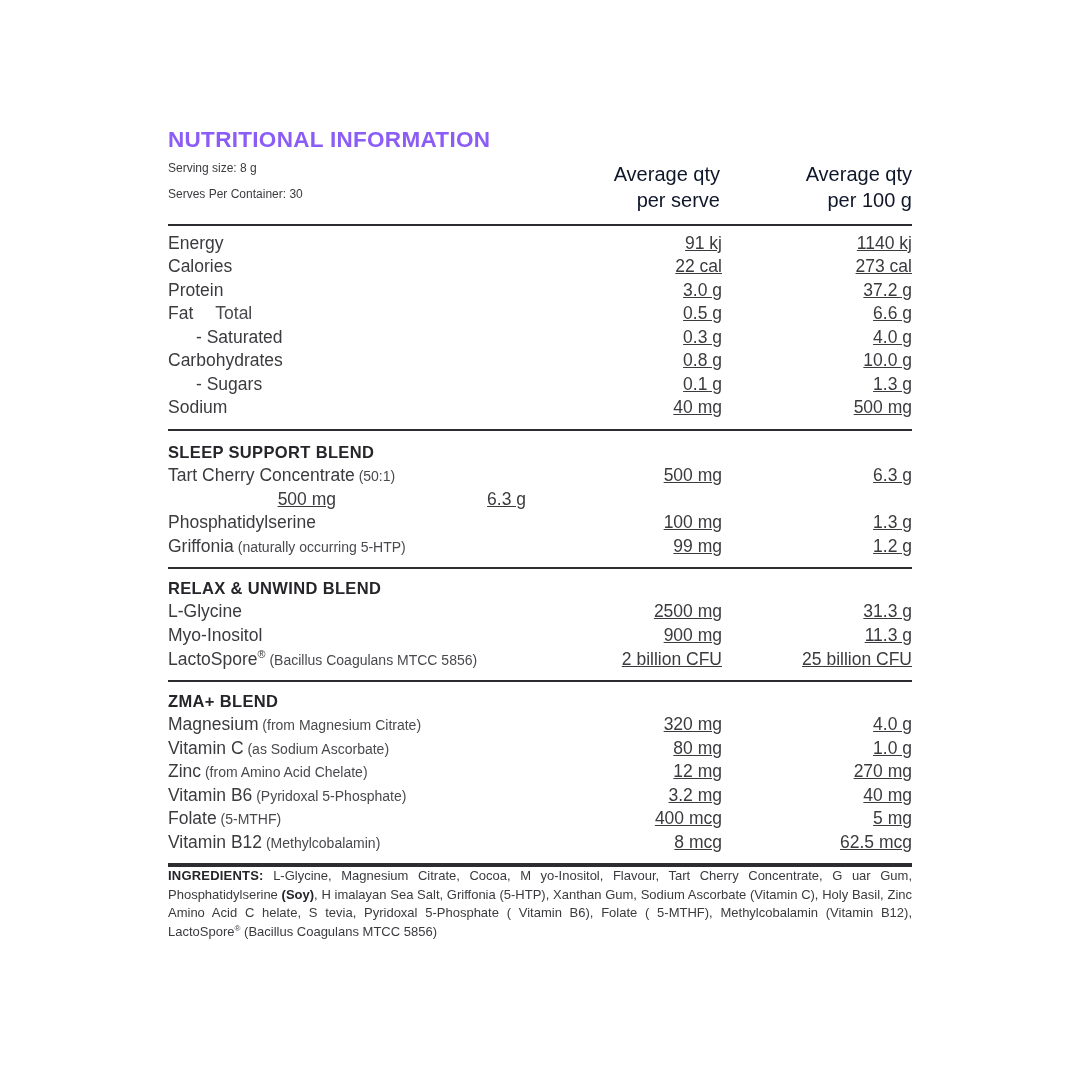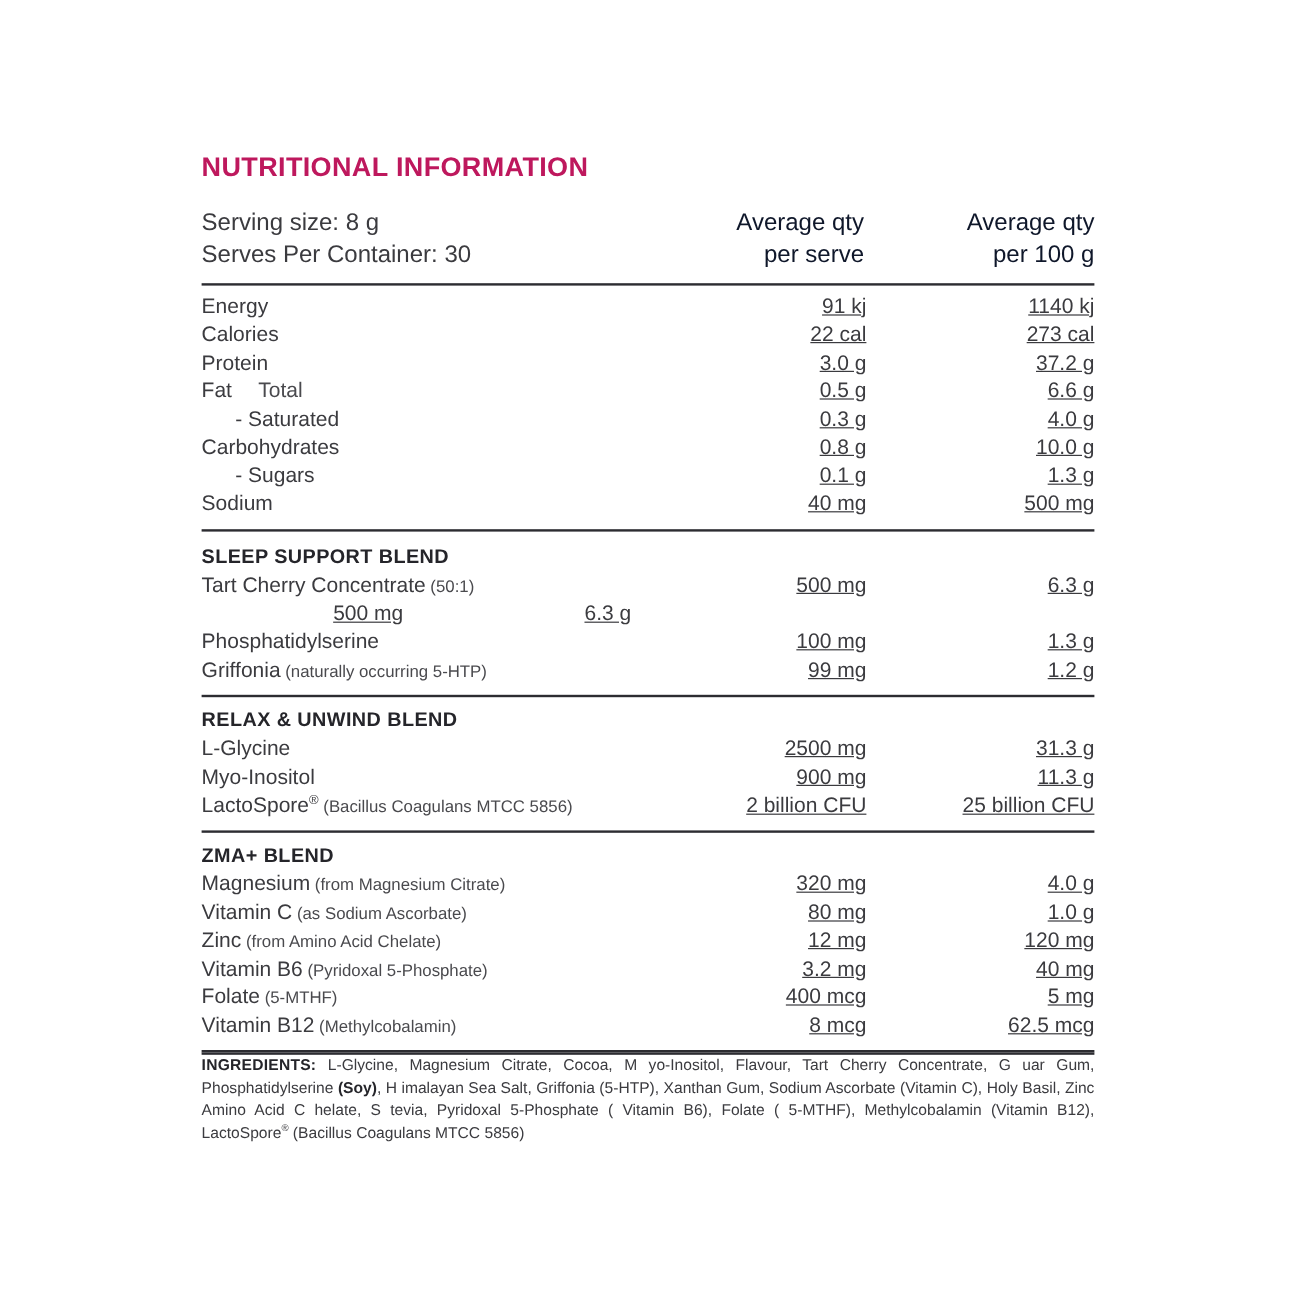--- a/index.html
+++ b/index.html
@@ -18,37 +18,37 @@
     position: absolute;
     left: 168px;
     top: 128px;
     width: 744px;
   }
   
   .panel-title {
     font-size: 22.5px;
     font-weight: bold;
     letter-spacing: 0.3px;
-    color: #be185d;
-    margin: 0 0 20px 0;
+    color: #8b5cf6;
+    margin: 0 0 8px 0;
     line-height: 1.1;
   }
   
   .header-rows {
     display: block;
     margin-bottom: 10px;
   }
   .hrow {
     display: flex;
     align-items: flex-start;
     line-height: 1.32;
   }
   .hrow .hname {
     flex: 1 1 auto;
-    font-size: 20px;
+    font-size: 12px;
     color: #3b3b3f;
     white-space: nowrap;
   }
   .hrow .hcol {
     flex: 0 0 auto;
     font-size: 20px;
     text-align: right;
     color: #0f172a;
     white-space: nowrap;
   }
@@ -248,21 +248,21 @@
           <div class="val c2">4.0 g</div>
         </div>
         <div class="row">
           <div class="name">Vitamin C<span class="sub"> (as Sodium Ascorbate)</span></div>
           <div class="val c1">80 mg</div>
           <div class="val c2">1.0 g</div>
         </div>
         <div class="row">
           <div class="name">Zinc<span class="sub"> (from Amino Acid Chelate)</span></div>
           <div class="val c1">12 mg</div>
-          <div class="val c2">120 mg</div>
+          <div class="val c2">270 mg</div>
         </div>
         <div class="row">
           <div class="name">Vitamin B6<span class="sub"> (Pyridoxal 5-Phosphate)</span></div>
           <div class="val c1">3.2 mg</div>
           <div class="val c2">40 mg</div>
         </div>
         <div class="row">
           <div class="name">Folate<span class="sub"> (5-MTHF)</span></div>
           <div class="val c1">400 mcg</div>
           <div class="val c2">5 mg</div>

